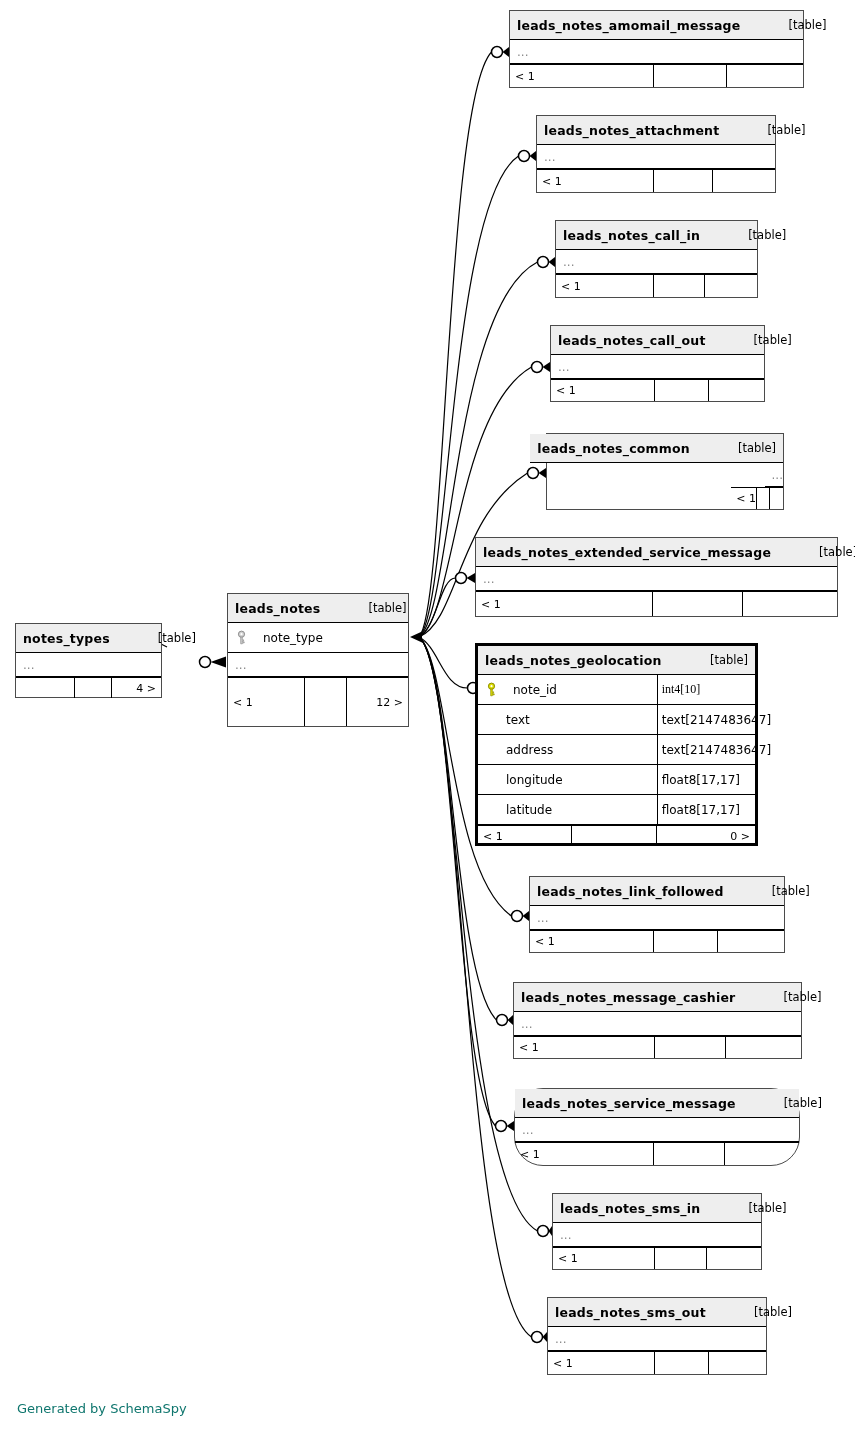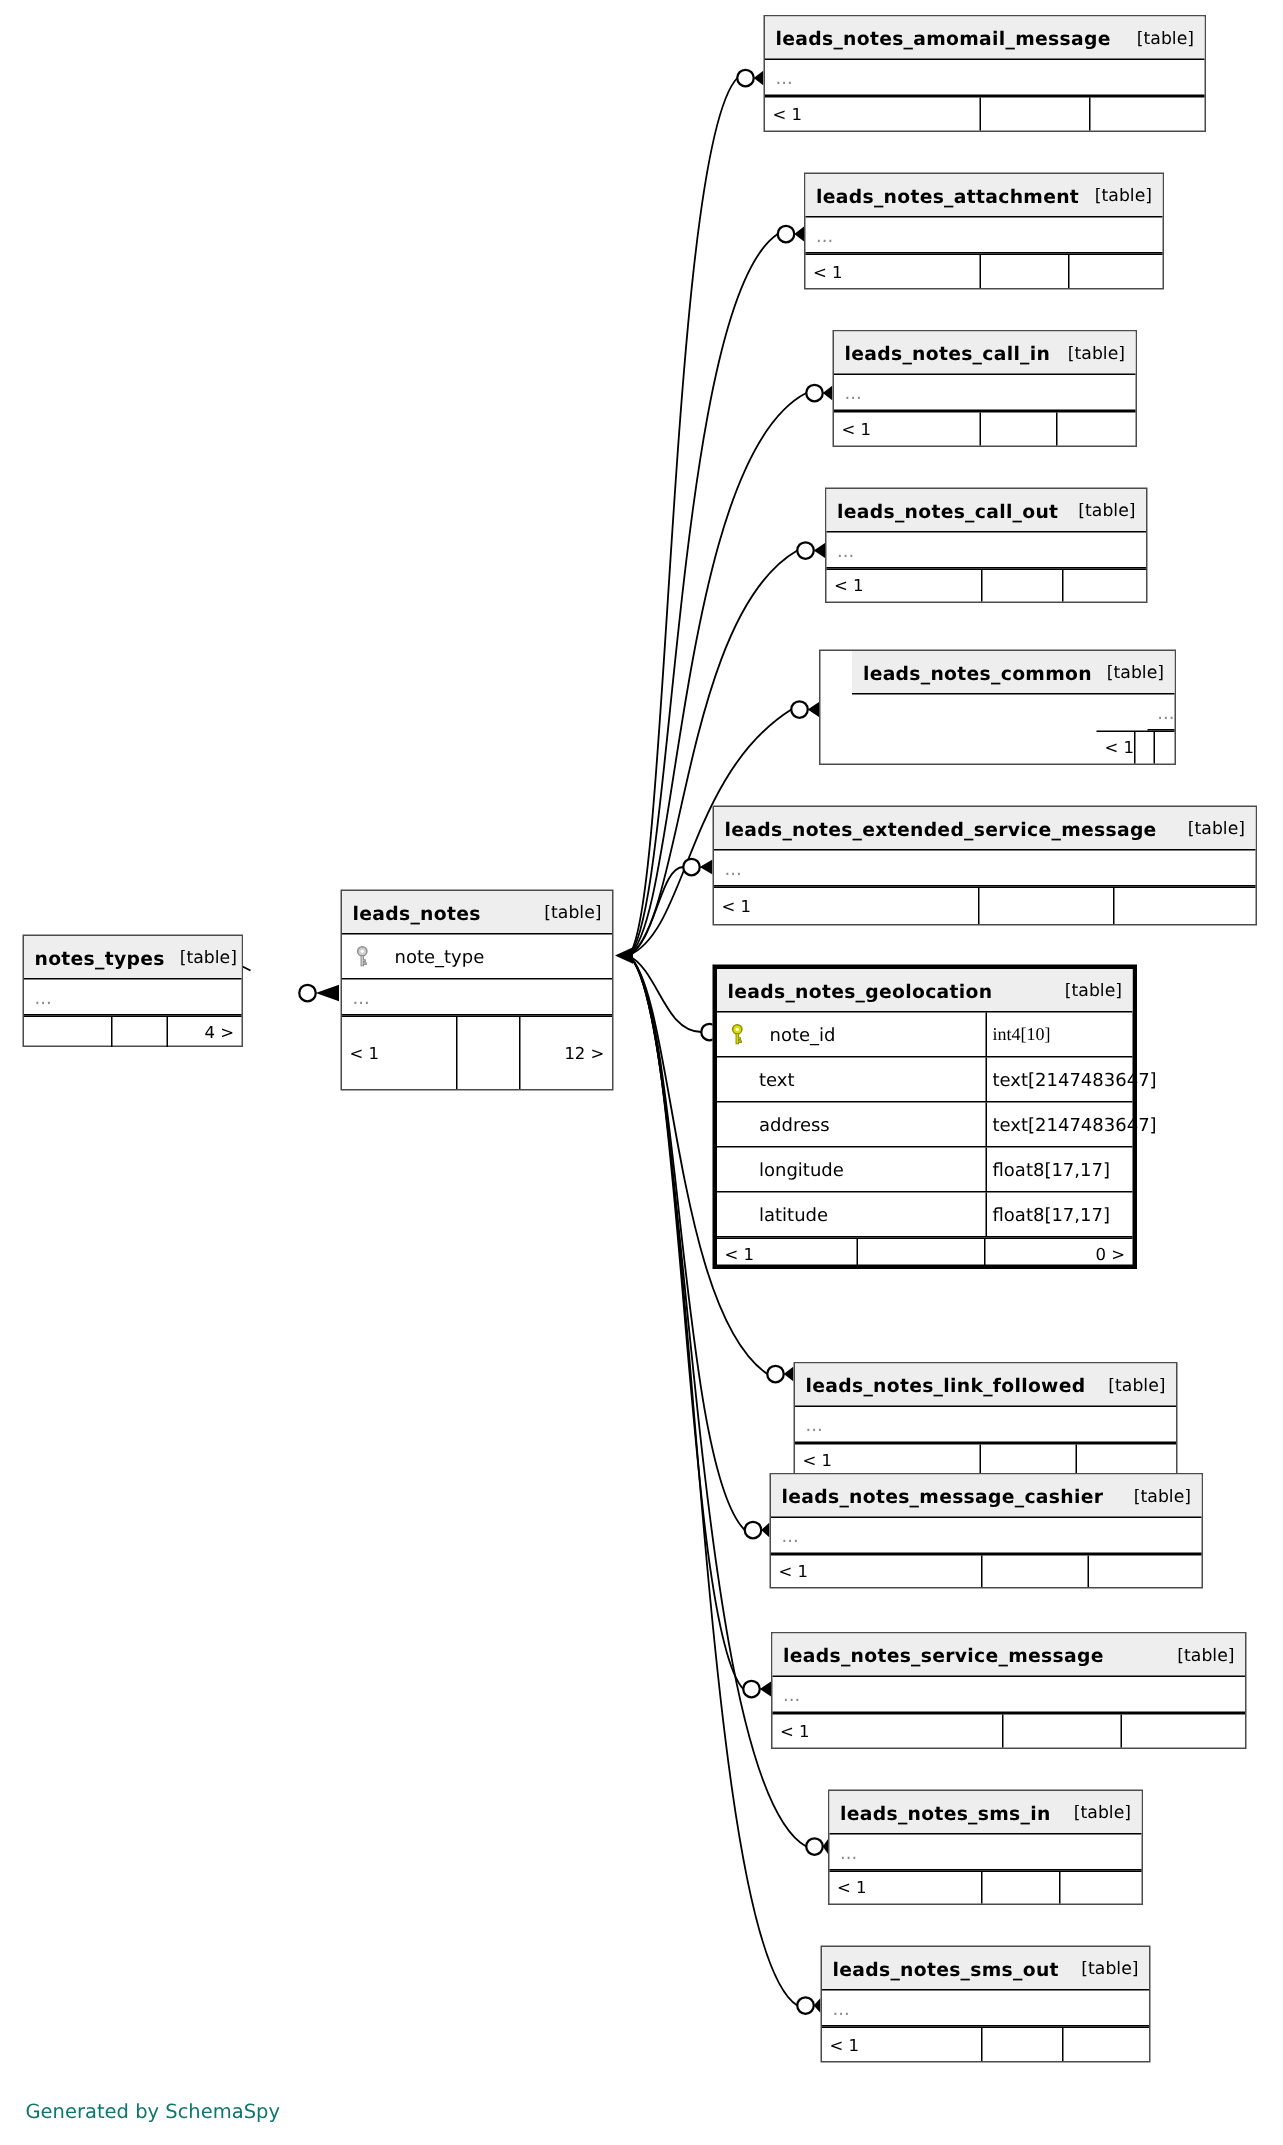--- a/index.html
+++ b/index.html
@@ -3,21 +3,21 @@
 <meta charset="utf-8">
 <style>
   html,body{margin:0;padding:0;background:#fff;}
   #canvas{position:relative;width:855px;height:1430px;background:#ffffff;overflow:hidden;
           font-family:"DejaVu Sans","Liberation Sans",sans-serif;color:#000;}
   #edges{position:absolute;left:0;top:0;width:855px;height:1430px;}
   .tbl{position:absolute;background:#fff;border:1px solid #4b4b4b;box-sizing:border-box;
        display:flex;flex-direction:column;}
   .tbl.hl{border:3px solid #000;}
   .hdr{height:28px;flex:0 0 28px;background:#eeeeee;border-bottom:1px solid #000;
-       display:flex;align-items:center;padding:0 7px;}
+       display:flex;align-items:center;padding:0 7px;gap:38px;}
   .hdr .nm{font-weight:bold;font-size:12.5px;letter-spacing:.2px;white-space:nowrap;}
   .hdr .tag{margin-left:auto;font-size:11.5px;padding-left:10px;white-space:nowrap;}
   .row{flex:0 0 29px;height:29px;border-bottom:1px solid #000;display:flex;align-items:center;}
   .row.dots{flex:0 0 23px;height:23px;}
   .row .ic{width:21px;flex:0 0 21px;padding-left:7px;display:flex;align-items:center;}
   .row .noic{width:21px;flex:0 0 21px;}
   .row .lbl{font-size:12px;padding-left:7px;white-space:nowrap;}
   .row.dots .lbl{padding-left:7px;color:#8a8a8a;}
   .row .typ{margin-left:auto;border-left:1px solid #000;height:100%;display:flex;
             align-items:center;padding-left:4px;font-size:12px;white-space:nowrap;box-sizing:border-box;}
@@ -257,21 +257,21 @@
           <span class="noic"></span>
           <span class="lbl">latitude</span>
           <span class="typ" style="width: 35.5%;">float8[17,17]</span>
         </div>
         <div class="ftr sep">
           <span class="fc" style="width: 34%;">&lt; 1</span>
           <span class="fc" style="width: 30.5%;"></span>
           <span class="fc" style="width: 35.5%;">0 &gt;</span>
         </div>
       </div>
-      <div class="tbl" style="left: 529px; top: 876px; width: 256px; height: 77px; margin-top: 32px;">
+      <div class="tbl" style="left: 529px; top: 876px; width: 256px; height: 77px;">
         <div class="hdr">
           <span class="nm">leads_notes_link_followed</span>
           <span class="tag">[table]</span>
         </div>
         <div class="row dots">
           <span class="lbl">...</span>
         </div>
         <div class="ftr sep">
           <span class="fc" style="width: 49%;">&lt; 1</span>
           <span class="fc" style="width: 25%;"></span>
@@ -285,21 +285,21 @@
         </div>
         <div class="row dots">
           <span class="lbl">...</span>
         </div>
         <div class="ftr sep">
           <span class="fc" style="width: 49%;">&lt; 1</span>
           <span class="fc" style="width: 25%;"></span>
           <span class="fc" style="width: 26%;"></span>
         </div>
       </div>
-      <div class="tbl" style="left: 514px; top: 1088px; width: 317px; height: 78px;">
+      <div class="tbl" style="left: 514px; top: 1088px; width: 286px; height: 78px; border-radius: 29px;">
         <div class="hdr">
           <span class="nm">leads_notes_service_message</span>
           <span class="tag">[table]</span>
         </div>
         <div class="row dots">
           <span class="lbl">...</span>
         </div>
         <div class="ftr sep">
           <span class="fc" style="width: 49%;">&lt; 1</span>
           <span class="fc" style="width: 25%;"></span>

